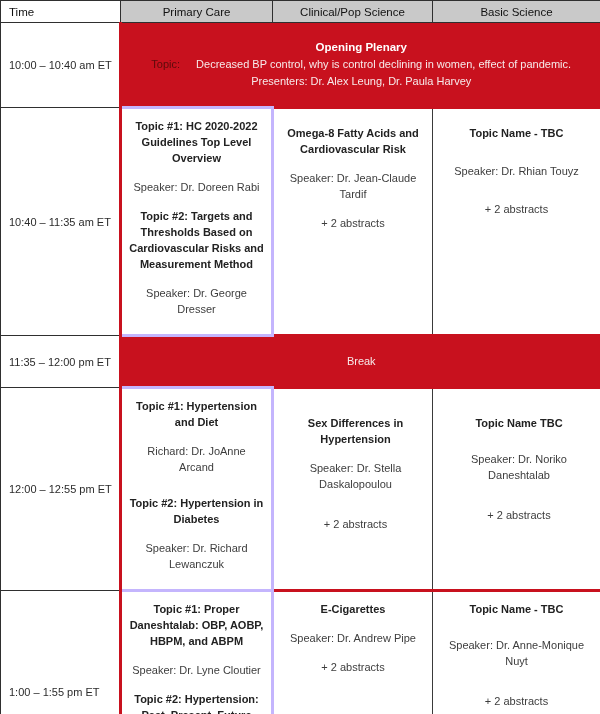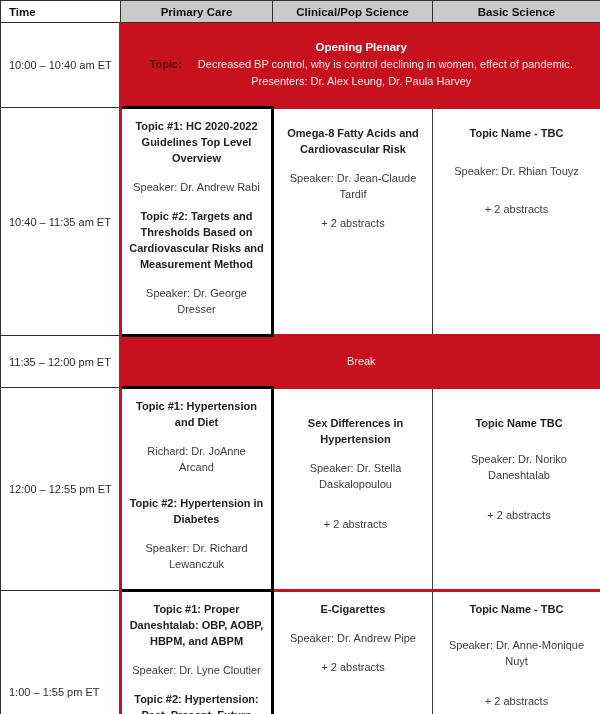--- a/index.html
+++ b/index.html
@@ -3,40 +3,40 @@
 <meta charset="utf-8">
 <style>
   html,body{margin:0;padding:0;background:#fff;}
   body{width:600px;font-family:"Liberation Sans","DejaVu Sans",sans-serif;-webkit-font-smoothing:antialiased;}
   table.sched{width:600px;table-layout:fixed;border-collapse:collapse;}
   col.c-time{width:120px;}
   col.c-pc{width:152px;}
   col.c-cps{width:160px;}
   col.c-bs{width:168px;}
 
-  th{font-size:11.5px;font-weight:700;color:#111;border:1px solid #2f2f2f;padding:2px 6px;background:#c9c9c9;text-align:center;}
+  th{font-size:11.5px;font-weight:400;color:#111;border:1px solid #2f2f2f;padding:2px 6px;background:#c9c9c9;text-align:center;}
   th.th-time{background:#ffffff;text-align:left;padding-left:8px;}
 
   td{font-size:11px;color:#3d3d3d;}
 
   td.time{border:1px solid #2f2f2f;border-right:3px solid #c8111e;vertical-align:middle;text-align:left;padding:4px 4px 4px 8px;color:#2b2b2b;font-size:11px;background:#fff;}
 
   td.sess{vertical-align:top;text-align:center;padding:9px 7px 4px;background:#fff;line-height:16px;}
-  td.pc{border:3px solid #000000;}
+  td.pc{border:3px solid #c4b5fd;}
   td.cps{border:1px solid #3a3a3a;border-top:3px solid #c8111e;border-bottom:3px solid #c8111e;}
   td.bs{border:1px solid #3a3a3a;border-top:3px solid #c8111e;border-bottom:3px solid #c8111e;}
   td.sess p{margin:0 0 13px;}
   td.sess p.b{font-weight:700;color:#222;}
   td.cps2{padding-top:16px;}
   td.pad-lg{padding-top:26px;padding-left:12px;}
 
   td.banner{background:#c8111e;color:#ffffff;text-align:center;vertical-align:middle;border:0;padding:16px 10px;line-height:17px;}
   .banner-title{font-weight:700;font-size:11.5px;color:#ffffff;}
   .banner-line{font-size:11px;color:#f7eaea;}
-  .topic-label{font-weight:700;color:#5c0b0b;margin-right:16px;}
+  .topic-label{font-weight:400;color:#5c0b0b;margin-right:16px;}
 
   tr.r-head{height:22px;}
   tr.r-plenary{height:55px;}
   tr.r-s1{height:196px;}
   tr.r-break{height:29px;}
   tr.r-s2{height:177px;}
   tr.r-s3{height:189px;}
 </style>
 </head>
 <body>
@@ -63,21 +63,21 @@
       <div class="banner-title">Opening Plenary</div>
       <div class="banner-line"><span class="topic-label">Topic:</span><span>Decreased BP control, why is control declining in women, effect of pandemic.</span></div>
       <div class="banner-line">Presenters: Dr. Alex Leung, Dr. Paula Harvey</div>
     </td>
   </tr>
 
   <tr class="r-s1">
     <td class="time">10:40 – 11:35 am ET</td>
     <td class="sess pc">
       <p class="b">Topic #1: HC 2020-2022 Guidelines Top Level Overview</p>
-      <p>Speaker: Dr. Andrew Rabi</p>
+      <p>Speaker: Dr. Doreen Rabi</p>
       <p class="b">Topic #2: Targets and Thresholds Based on Cardiovascular Risks and Measurement Method</p>
       <p>Speaker: Dr. George Dresser</p>
     </td>
     <td class="sess cps cps2">
       <p class="b">Omega-8 Fatty Acids and Cardiovascular Risk</p>
       <p>Speaker: Dr. Jean-Claude Tardif</p>
       <p>+ 2 abstracts</p>
     </td>
     <td class="sess bs cps2">
       <p class="b">Topic Name - TBC</p>

